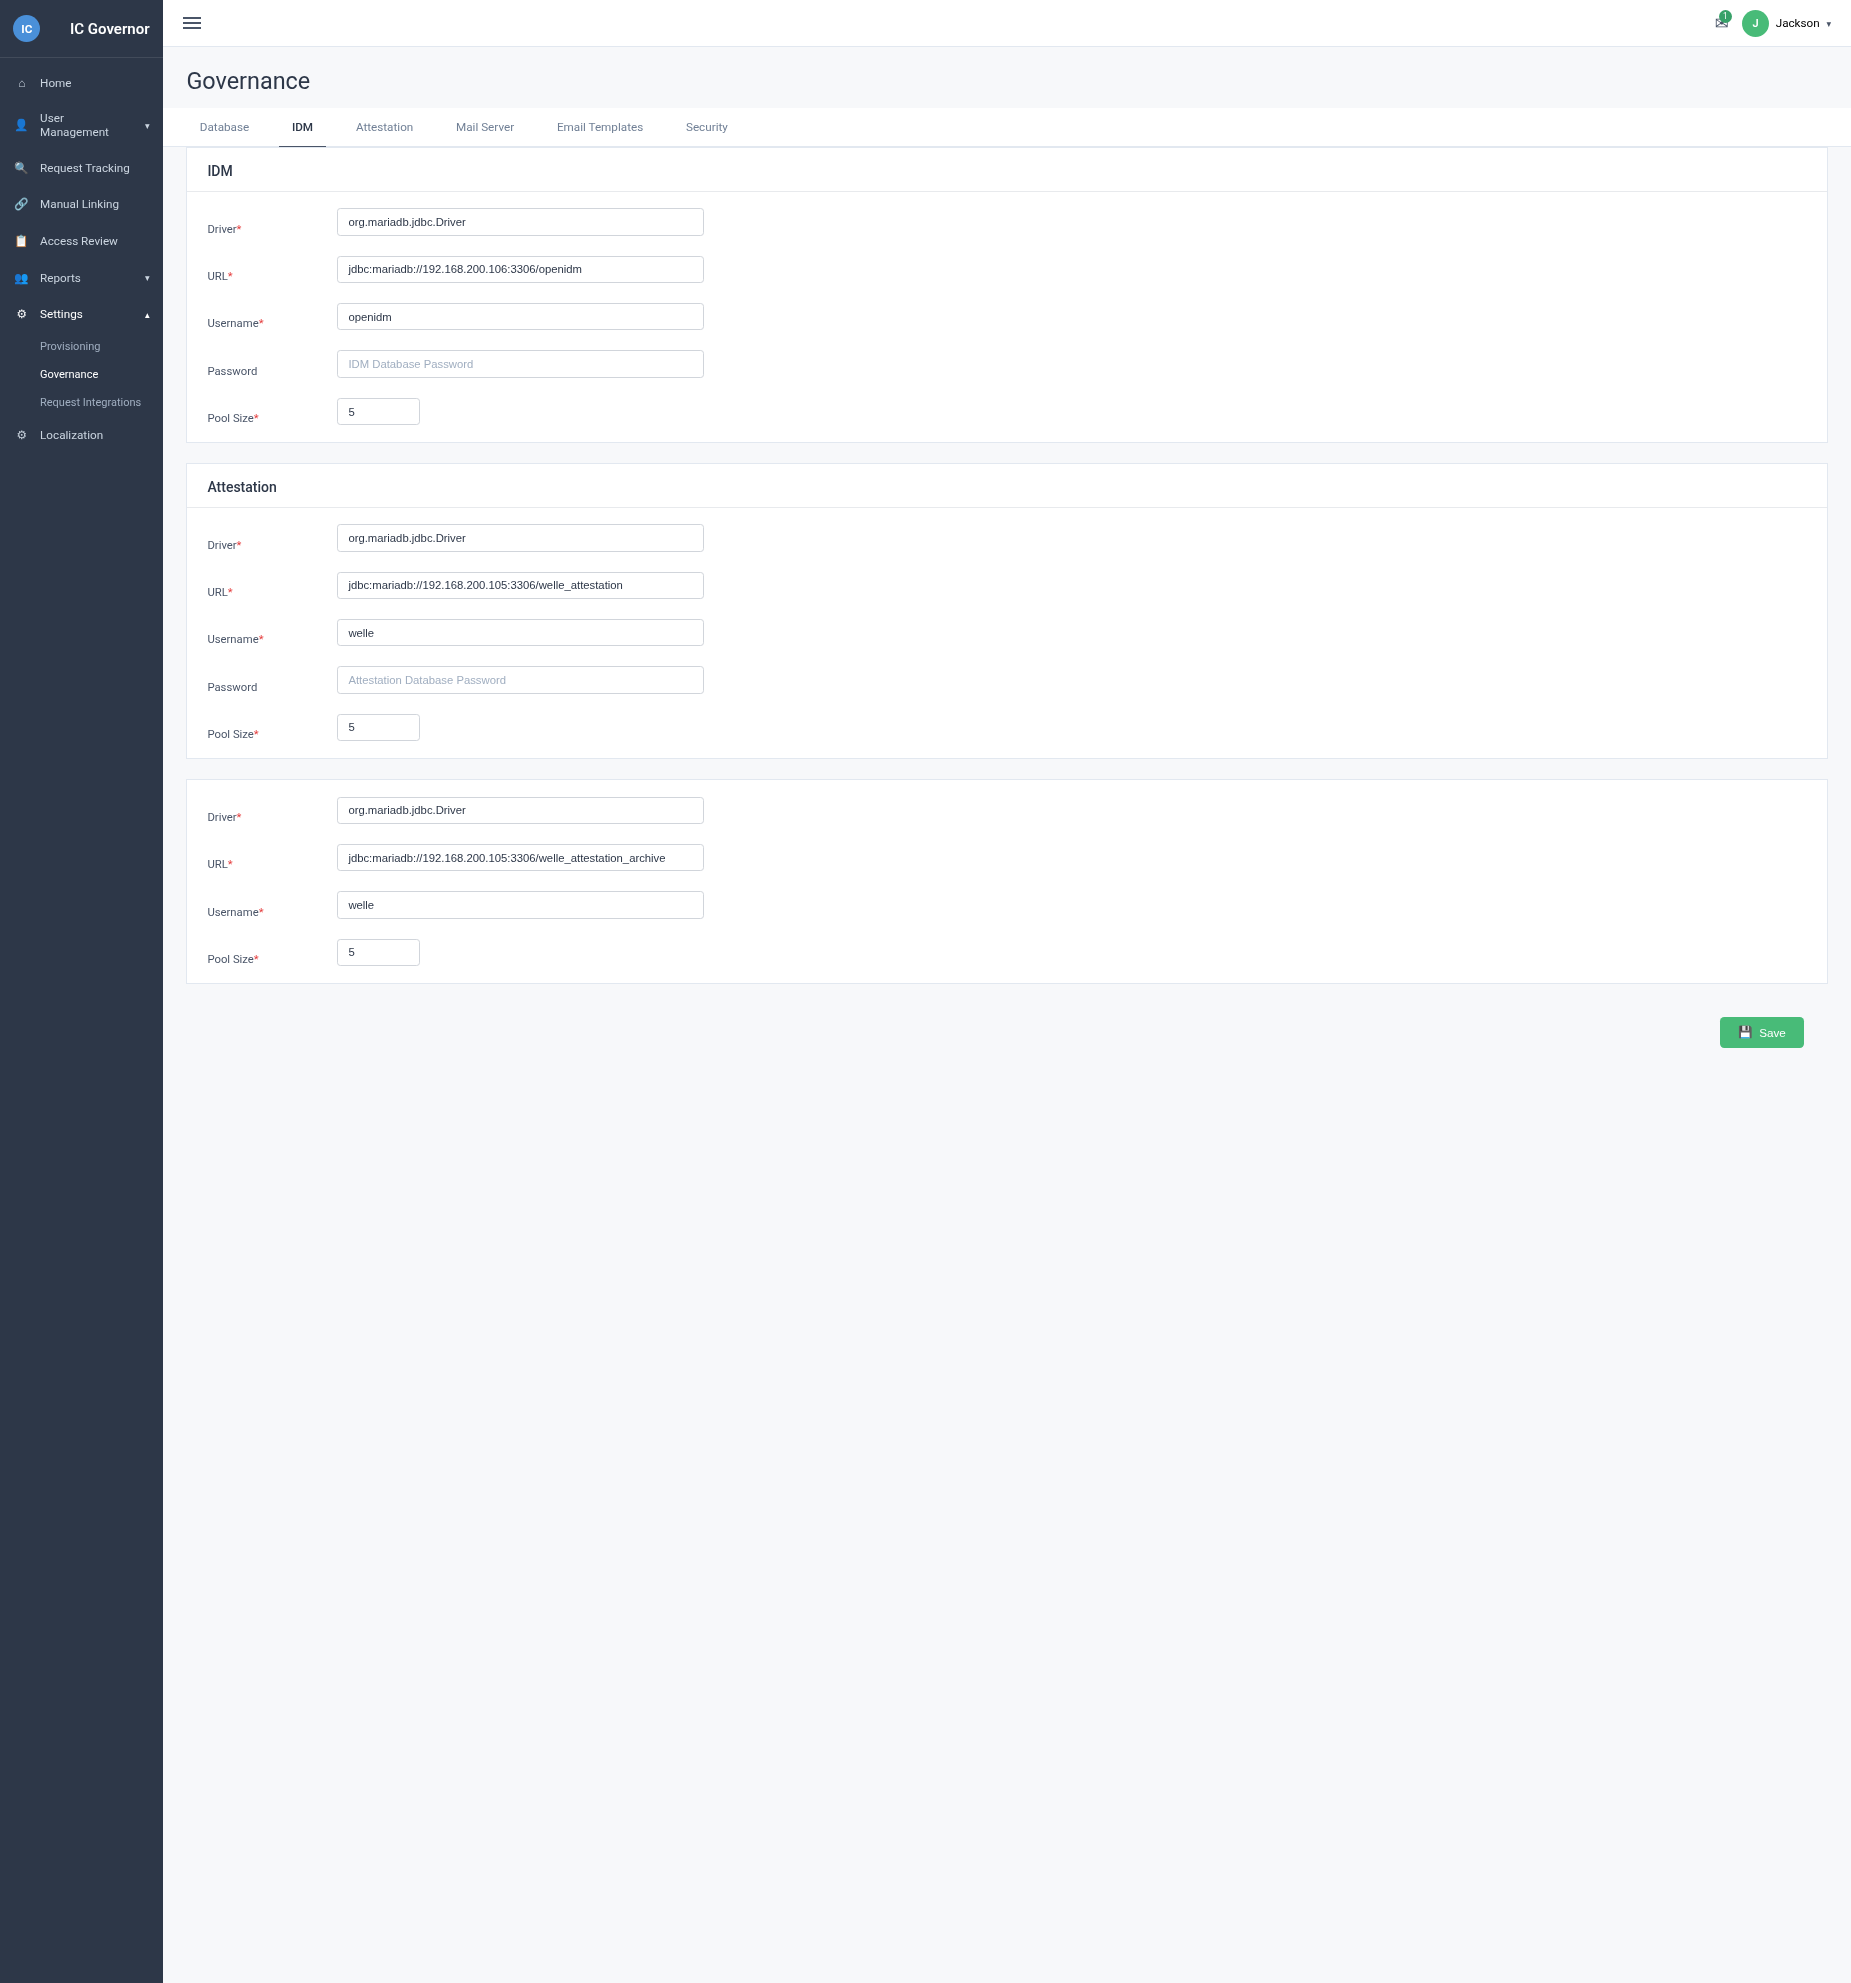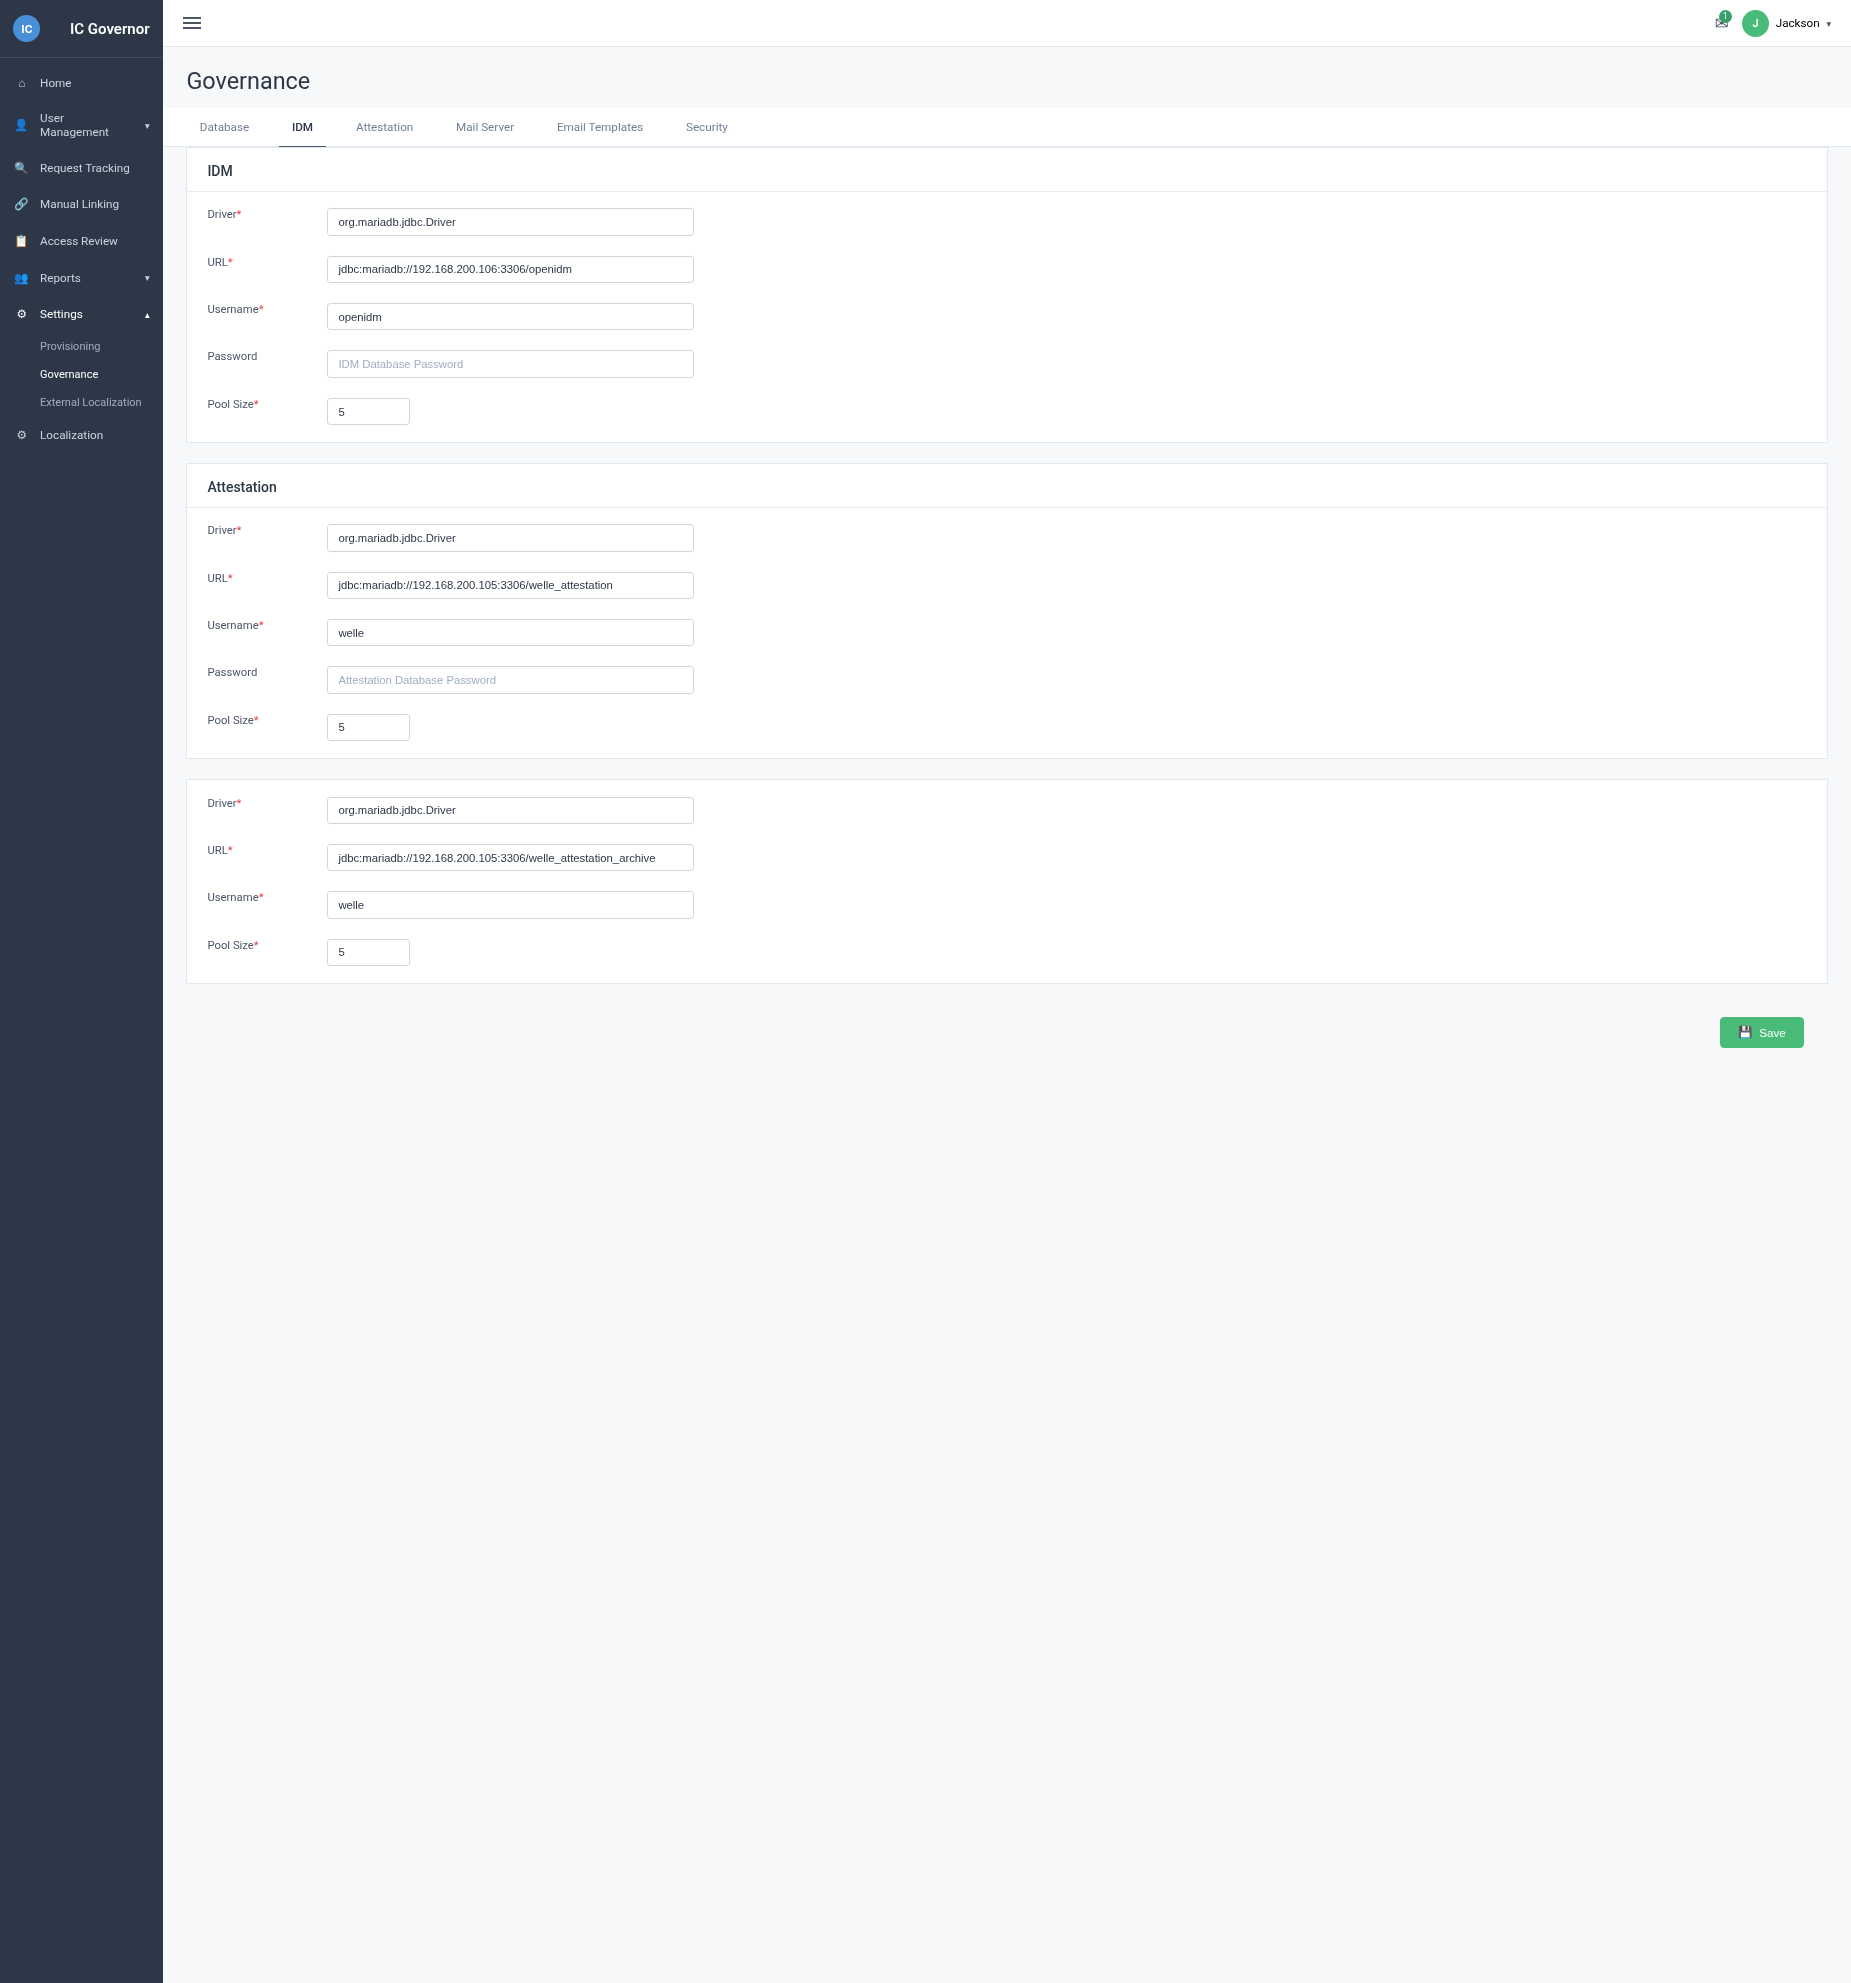--- a/index.html
+++ b/index.html
@@ -40,21 +40,21 @@
 
     
     .tabs-bar { display: flex; background: #fff; border-bottom: 0.8px solid #e2e8f0; padding: 0 23.4px; gap: 16px; }
     .tab { padding: 11.7px 13.4px; cursor: pointer; font-size: 11.7px; color: #718096; border-bottom: 1.7px solid transparent; margin-bottom: -0.8px; }
     .tab.active { color: #2d3748; border-bottom: 1.7px solid #4a5568; font-weight: 500; }
 
     
     .form-area { background: #fff; margin: 0 0 20px; border: 0.8px solid #e2e8f0; }
     .form-section-header { padding: 15px 20px 11.7px; font-size: 14px; font-weight: 500; color: #2d3748; border-bottom: 0.8px solid #e8eaed; }
     .form-body { padding: 6.7px 0; }
-    .form-row { display: flex; align-items: flex-start; padding: 10px 20px; gap: 3px; }
+    .form-row { display: flex; align-items: flex-end; padding: 10px 20px; gap: 13px; }
     .form-label { width: 117px; flex-shrink: 0; font-size: 11.3px; color: #4a5568; }
     .form-label .required { color: #e53e3e; }
     .form-input { flex: 1; max-width: 367px; padding: 6.7px 10px; border: 0.8px solid #d1d5db; border-radius: 3.3px; font-size: 11.3px; color: #2d3748; background: #fff; outline: none; }
     .form-input::placeholder { color: #a0aec0; }
     .form-input.small { max-width: 83px; }
 
     .content-inner { padding: 0 23.4px 67px; }
 
     
     .save-bar { position: sticky; bottom: 0; background: transparent; padding: 13.4px 23.4px; display: flex; justify-content: flex-end; }
@@ -114,21 +114,21 @@
     </div>
 
     <div class="nav-sub">
       <div class="nav-sub-item">
         <span>Provisioning</span>
       </div>
       <div class="nav-sub-item active">
         <span>Governance</span>
       </div>
       <div class="nav-sub-item">
-        <span>External Localization</span>
+        <span>Request Integrations</span>
       </div>
     </div>
 
     <div class="nav-item">
       <span class="nav-icon">⚙</span>
       <span>Localization</span>
     </div>
 
   </div>
 </nav>

